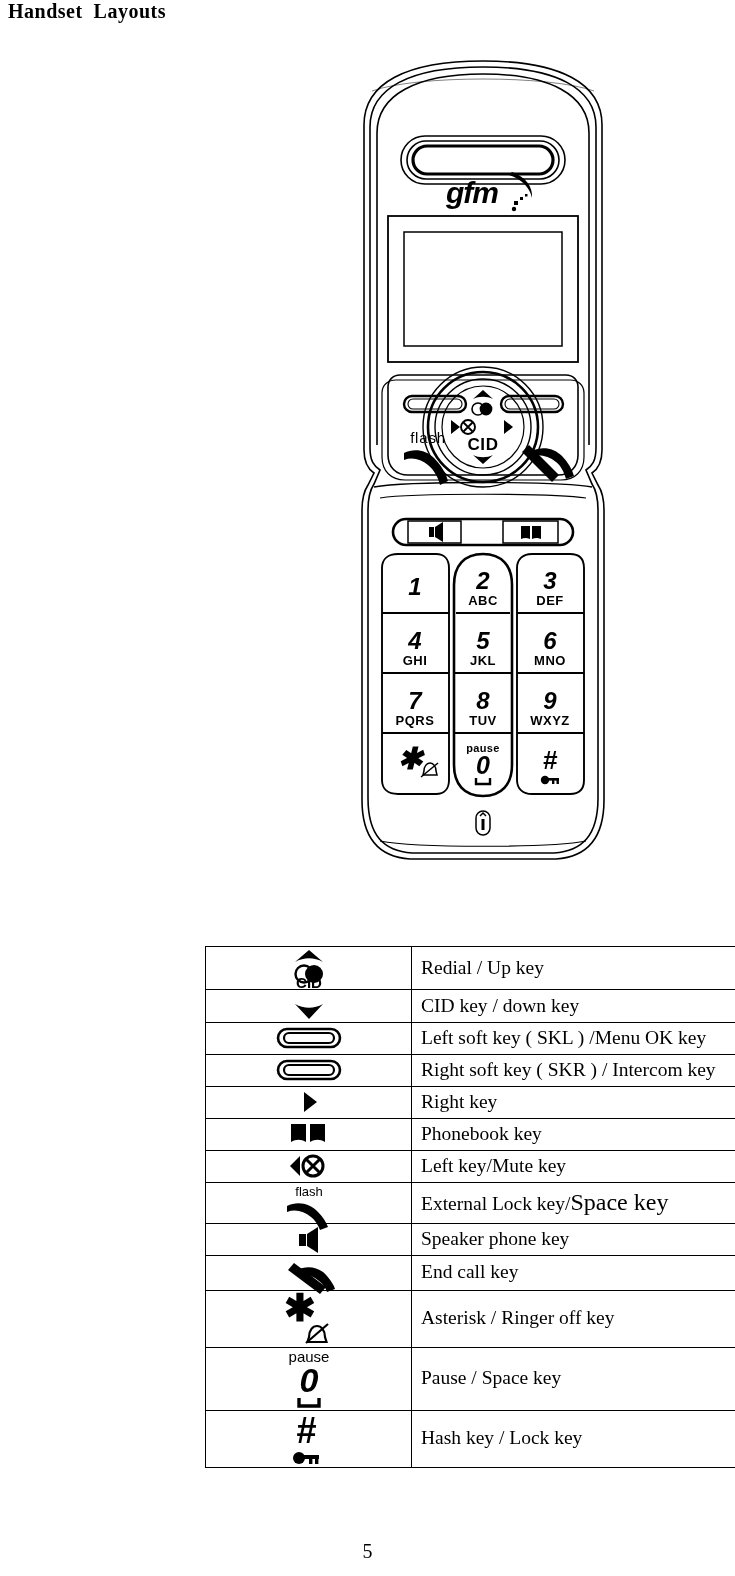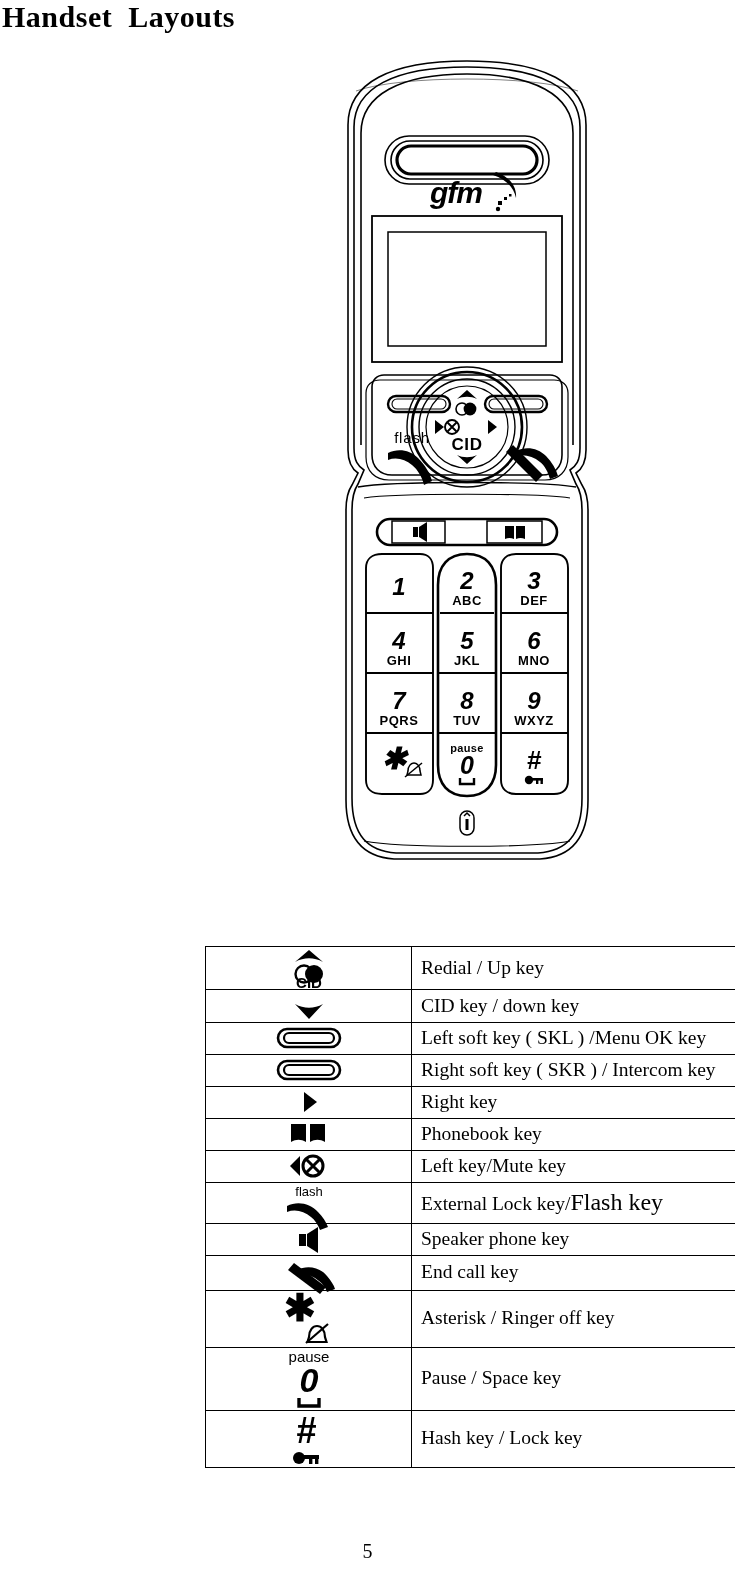--- a/index.html
+++ b/index.html
@@ -12,33 +12,33 @@
     height: 1576px;
     position: relative;
     font-family: "Liberation Serif", serif;
     color: #000000;
     overflow: hidden;
   }
 
   
   #page-title {
     position: absolute;
-    left: 2px;
+    left: 8px;
     top: 0px;
     font-family: "Liberation Serif", serif;
     font-weight: bold;
-    font-size: 30px;
+    font-size: 20px;
     letter-spacing: 0.5px;
     white-space: pre;
   }
 
   
   #handset-figure {
     position: absolute;
-    left: 330px;
+    left: 346px;
     top: 55px;
     width: 275px;
     height: 815px;
   }
   #handset-figure svg { display: block; }
 
   
   #key-legend-table {
     position: absolute;
     left: 205px;
@@ -384,21 +384,21 @@
     <tr>
       <td class="icon-cell">
         <div class="icon-box">
           <svg width="70" height="40" viewBox="0 0 70 40">
             <text x="35" y="13" text-anchor="middle" fill="#000" font-family="Liberation Sans, sans-serif" font-size="13">flash</text>
             <path d="M13 23 c10 -5 23 -3 31 6 c5 5 8 10 10 15 l-8 3
                      c-2 -5 -5 -10 -9 -13 c-7 -6 -16 -8 -24 -5 Z" fill="#000"></path>
           </svg>
         </div>
       </td>
-      <td class="desc-cell"><span>External Lock key/</span><span class="flash-big">Flash key</span></td>
+      <td class="desc-cell"><span>External Lock key/</span><span class="flash-big">Space key</span></td>
     </tr>
 
     <tr>
       <td class="icon-cell">
         <div class="icon-box">
           <svg width="40" height="30" viewBox="0 0 40 30">
             <rect x="10" y="10" width="7" height="12" fill="#000"></rect>
             <path d="M18 10 L29 3 L29 29 L18 22 Z" fill="#000"></path>
           </svg>
         </div>

